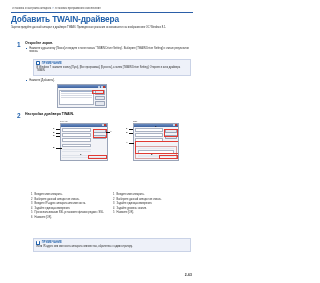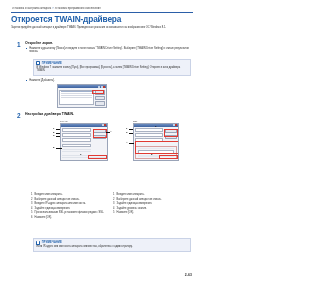--- a/index.html
+++ b/index.html
@@ -290,21 +290,21 @@
 </head>
 <body>
 
 <div class="page">
 
   <div class="breadcrumb">
     <span>Установка и настройка аппарата</span><span class="sep">&gt;</span><span>Установка программного обеспечения</span>
   </div>
   <div class="rule"></div>
 
-  <div class="title">Откроется TWAIN-драйвера</div>
+  <div class="title">Добавить TWAIN-драйвера</div>
 
   <div class="intro">Зарегистрируйте данный аппарат в драйвере TWAIN. Приведенные указания основываются на изображениях ОС Windows 8.1.</div>
 
   <div class="step" style="top:41px;">
     <div class="step-num">1</div>
     <div class="step-title">Откройте экран.</div>
     <ul class="sub-list">
       <li>Нажмите чудо-кнопку [Поиск] и введите в поле поиска "TWAIN Driver Setting". Выберите [TWAIN Driver Setting] в списке результатов поиска.</li>
     </ul>
   </div>

